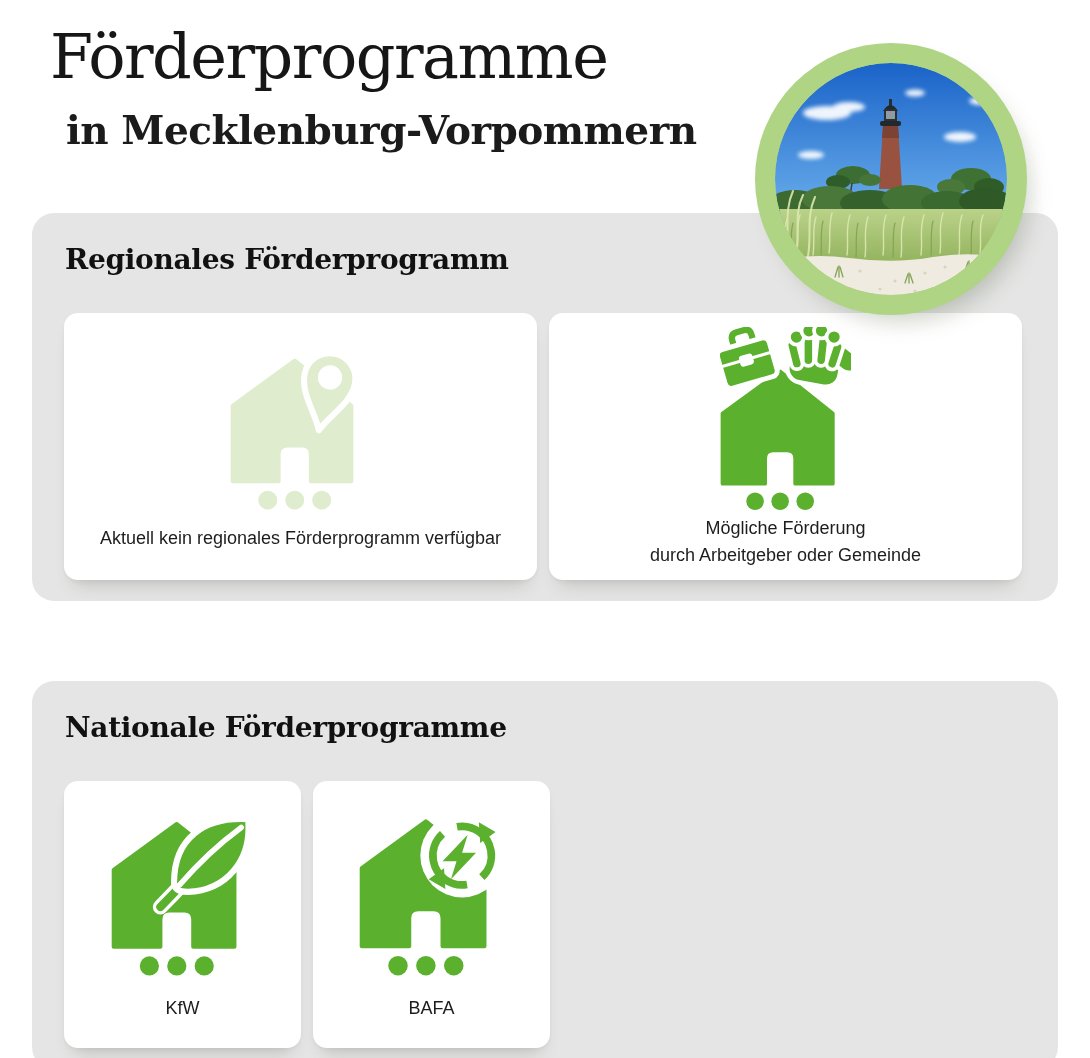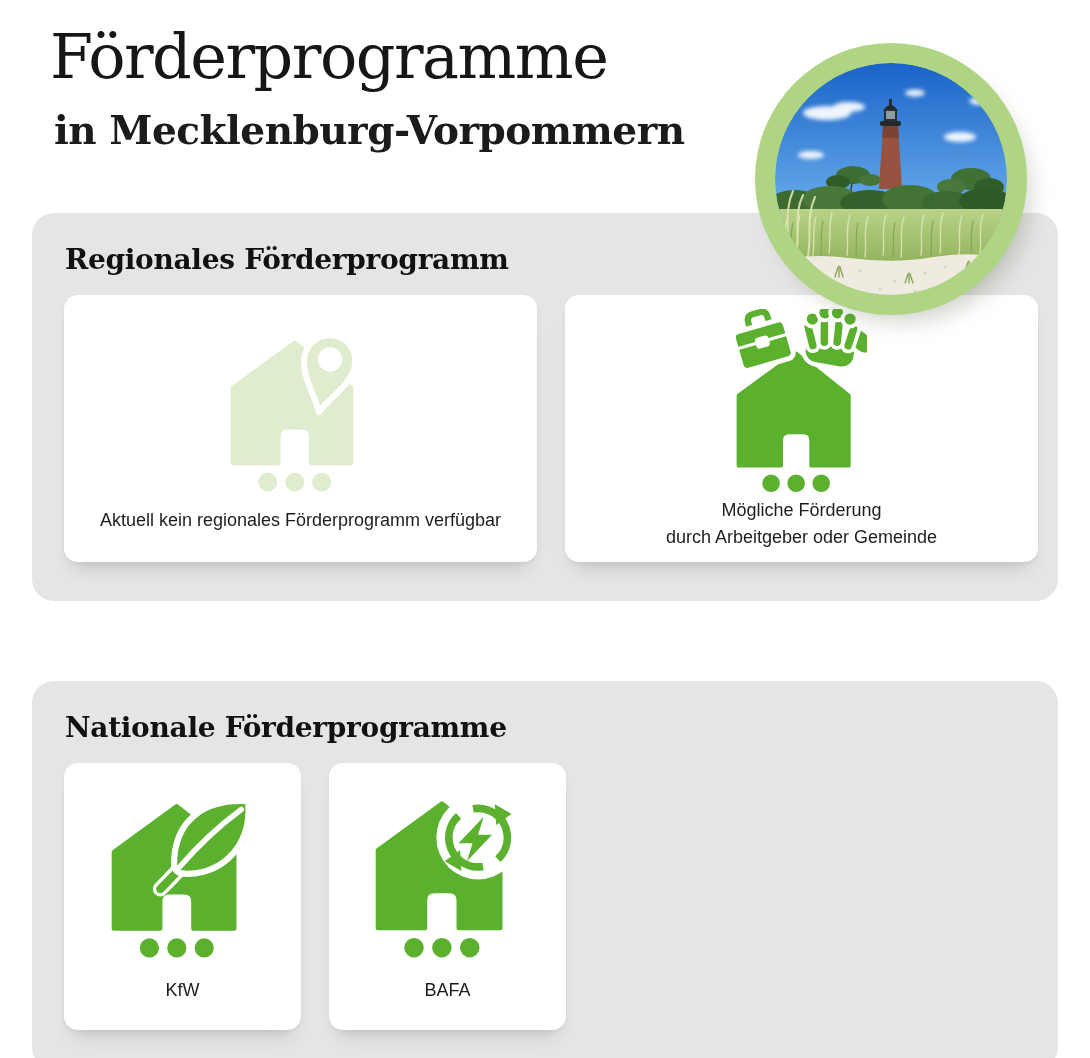--- a/index.html
+++ b/index.html
@@ -8,41 +8,41 @@
     width:1090px; height:1058px; position:relative; overflow:hidden;
     background:#ffffff;
     font-family:"Liberation Sans", sans-serif;
   }
   .header { position:absolute; left:50px; top:24px; }
   .title {
     margin:0; font-family:"DejaVu Serif", serif; font-weight:400;
     font-size:62px; line-height:1.08; letter-spacing:-1.5px; color:#161616;
   }
   .subtitle {
-    margin:16px 0 0 4px; font-family:"DejaVu Serif", serif; font-weight:700;
+    margin:16px 0 0 16px; font-family:"DejaVu Serif", serif; font-weight:700;
     font-size:39px; color:#1b1b1b; letter-spacing:-0.5px;
   }
   .photo-ring {
     position:absolute; left:755px; top:43px; width:272px; height:272px;
     border-radius:50%; background:#aed484; z-index:6;
     display:flex; align-items:center; justify-content:center;
     box-shadow: 10px 14px 22px -8px rgba(80,95,60,.28);
   }
   .photo-clip { width:232px; height:232px; border-radius:50%; overflow:hidden; }
   .panel {
     position:absolute; left:32px; width:1026px; height:388px;
     background:#e5e5e5; border-radius:22px;
   }
   .panel-regional { top:213px; }
   .panel-national { top:633px;margin-top:48px; }
   .panel-heading {
     margin:30px 0 0 33px; font-family:"DejaVu Serif", serif;
     font-weight:700; font-size:28px; color:#111; letter-spacing:-0.3px;
   }
-  .cards { position:absolute; left:32px; top:82px; display:flex; gap:28px; }
+  .cards { position:absolute; left:32px; top:100px; display:flex; gap:12px; }
   .card {
     background:#ffffff; border-radius:14px; height:267px;
     display:flex; flex-direction:column; align-items:center;
     box-shadow: 0 14px 18px -10px rgba(60,70,45,.22), 0 2px 4px rgba(0,0,0,.04);
   }
   .card-wide  { width:473px; padding:14px 10px 24px; }
   .card-small { width:237px; padding:16px 8px 22px; }
   .icon-box { flex:1; display:flex; align-items:center; justify-content:center; }
   .icon-box svg { display:block; }
   .caption {

